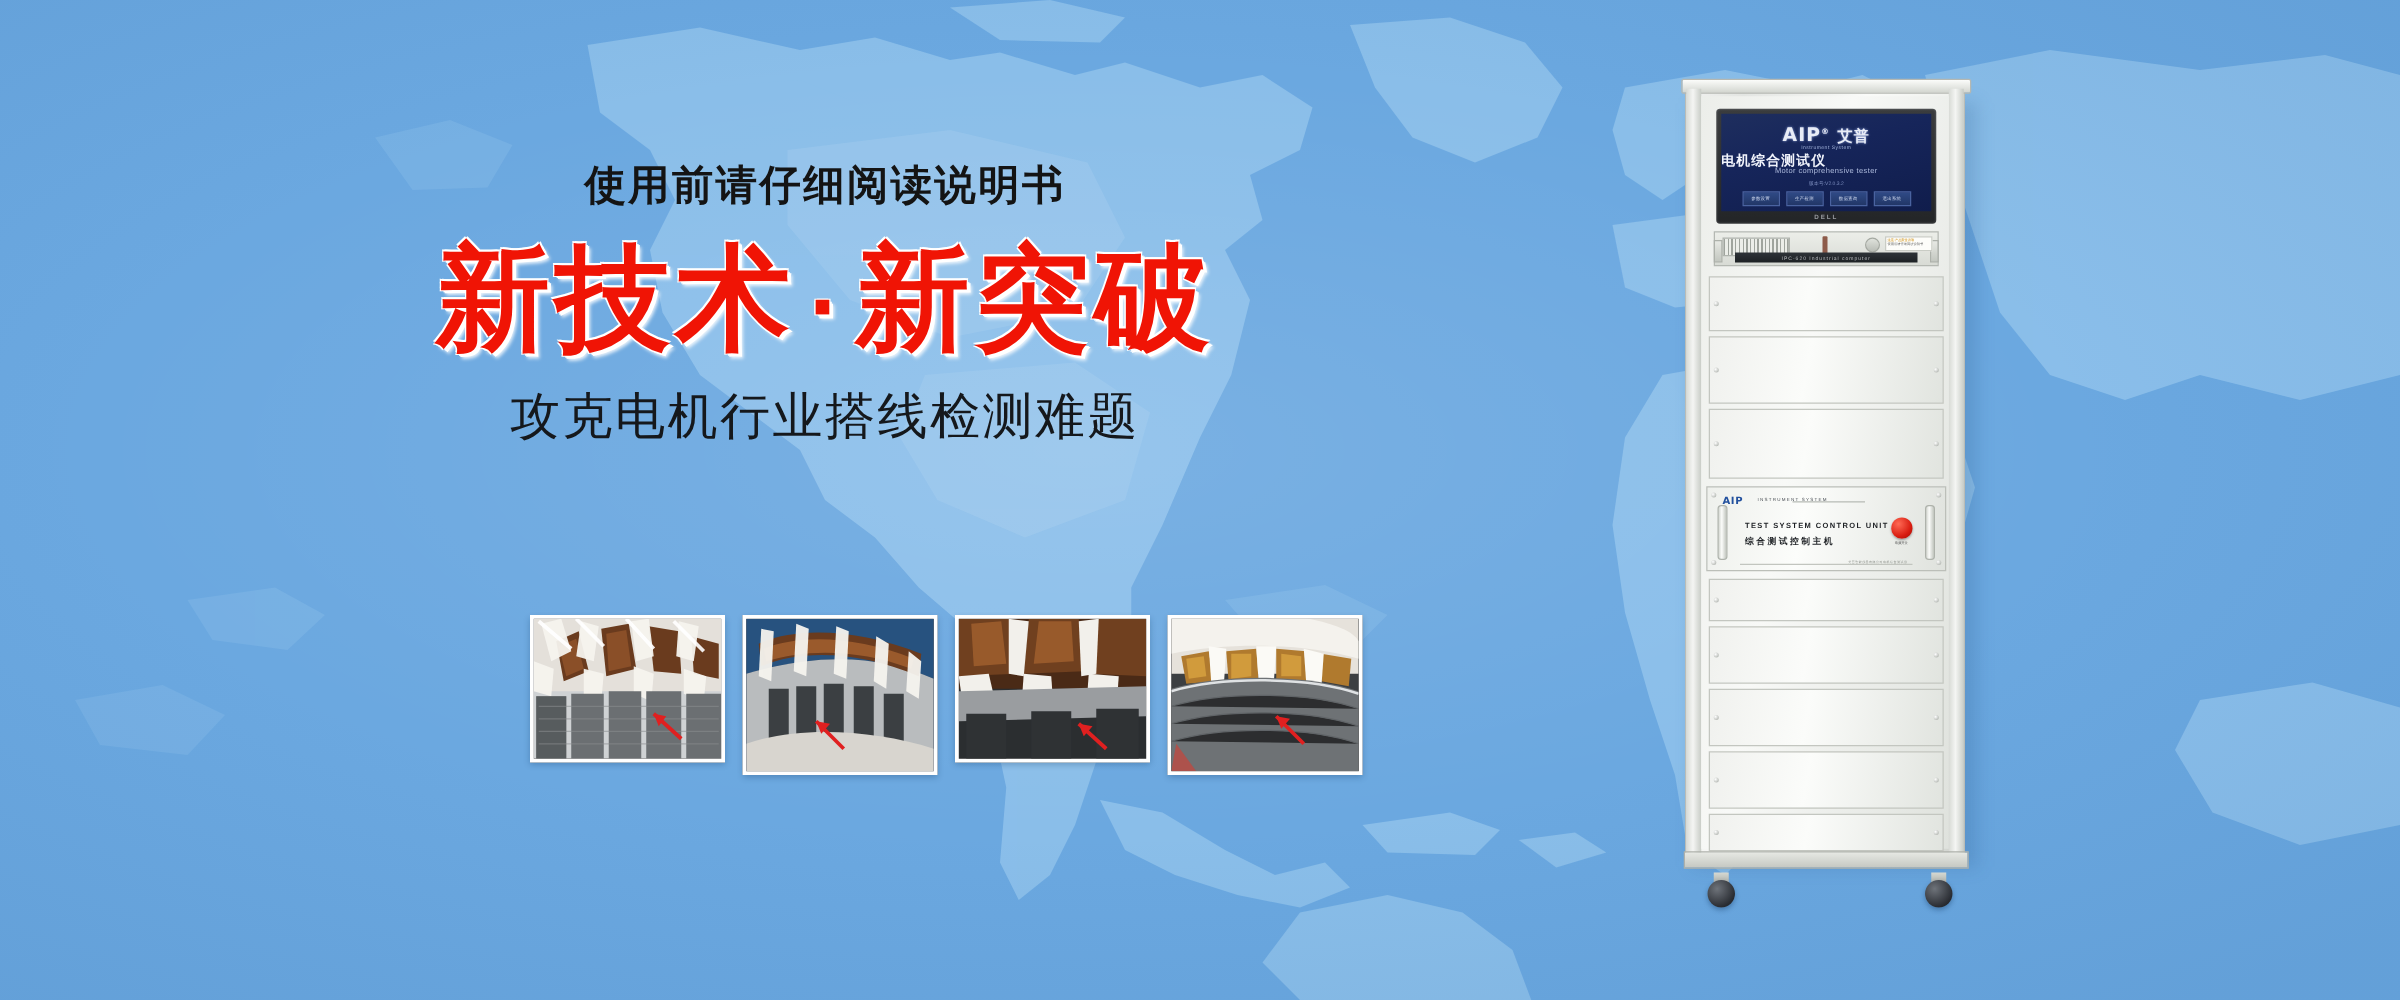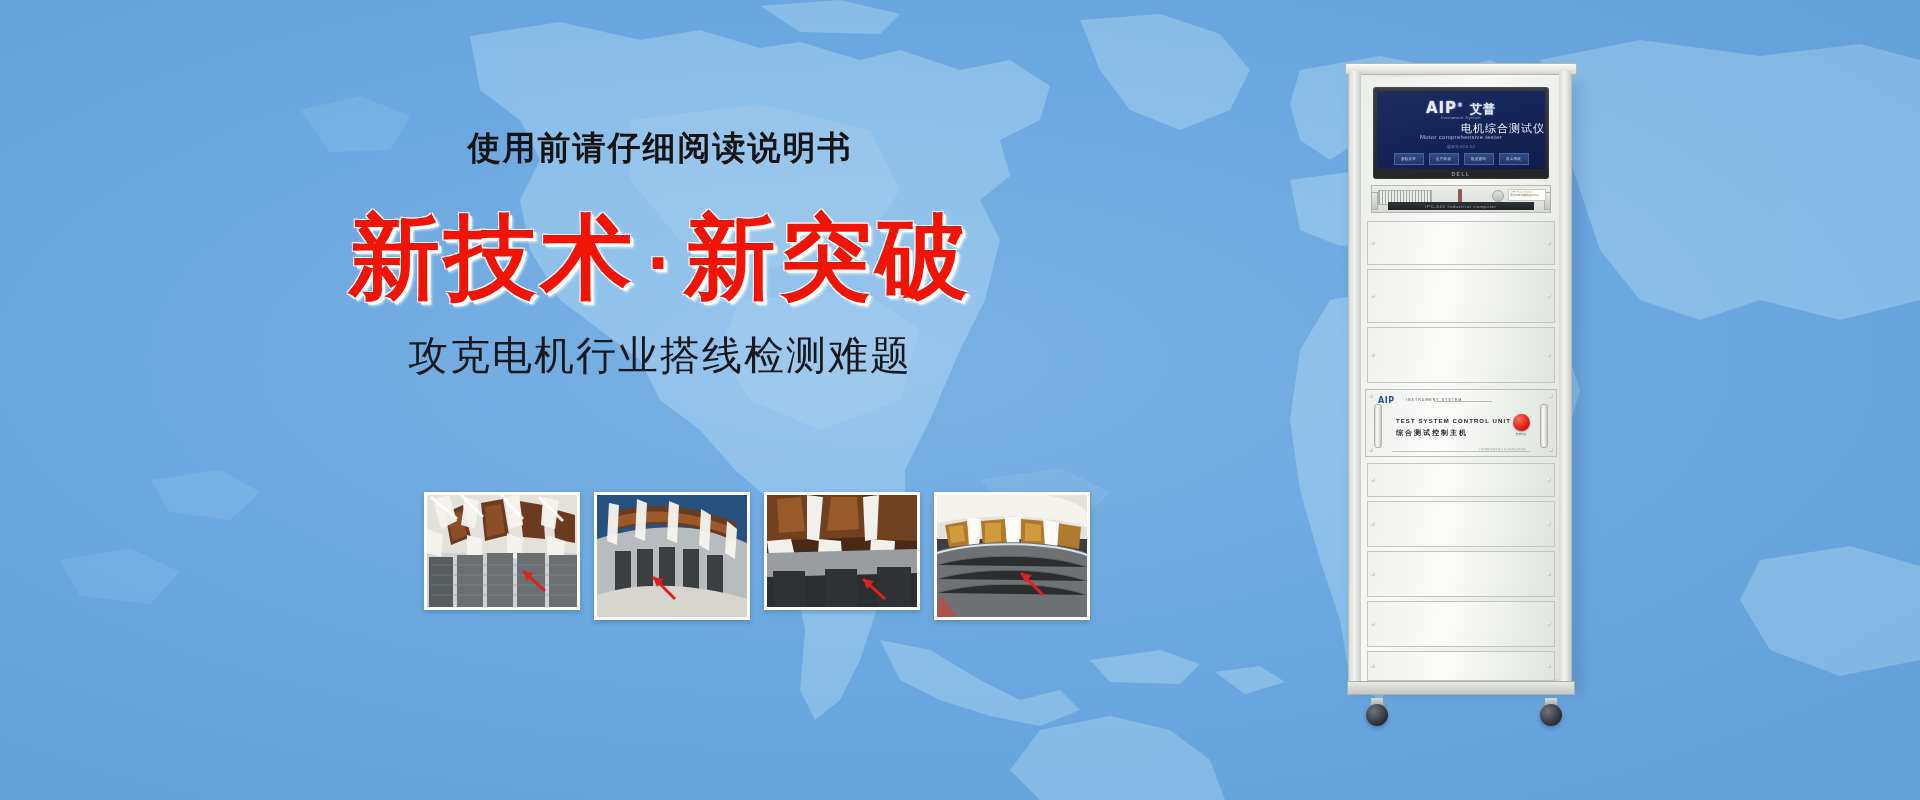--- a/index.html
+++ b/index.html
@@ -25,34 +25,34 @@
   
   .text-block{
     position:absolute;left:330px;top:130px;width:660px;text-align:center;
   }
   .eyebrow{
     font-size:33px;font-weight:bold;color:#141414;letter-spacing:2px;
     line-height:1.1;margin:0;
     font-family:"DejaVu Sans","Liberation Sans",sans-serif;
   }
   .headline{
-    margin:44px 0 0 0;
+    margin:25px 0 0 0;
     font-size:92px;font-weight:bold;color:#f01405;letter-spacing:4px;
     line-height:1.05;white-space:nowrap;
     font-family:"DejaVu Sans","Liberation Sans",sans-serif;
     text-shadow:
       2px 2px 0 #ffffff, 3px 3px 0 #ffffff, -1px -1px 0 #ffffff,
       1px -1px 0 #ffffff, -1px 1px 0 #ffffff, 4px 4px 3px rgba(255,255,255,.85);
   }
   .headline .dot{font-size:62px;vertical-align:middle;padding:0 10px;}
   .subline{
     margin:26px 0 0 0;
     font-size:40px;font-weight:400;color:#15181c;letter-spacing:2px;
     line-height:1.15;white-space:nowrap;
-    font-family:Liberation Serif, serif;
+    font-family:Liberation Mono, monospace;
   }
 
   
   .thumbs{
     position:absolute;left:424px;top:492px;display:flex;gap:14px;align-items:flex-start;
   }
   .thumb{
     width:156px;height:118px;border:3px solid #ffffff;box-sizing:border-box;
     position:relative;overflow:hidden;background:#5b5b5b;
     box-shadow:0 2px 5px rgba(10,50,90,.28);
@@ -101,22 +101,22 @@
     font-family:"DejaVu Sans","Liberation Sans",sans-serif;
     text-shadow:0 0 2px rgba(180,200,255,.8);
   }
   .scr-aip .sup{font-size:6px;vertical-align:super;}
   .scr-aip .cn{font-size:12px;margin-left:6px;}
   .scr-tagline{
     position:absolute;left:0;right:0;top:24px;text-align:center;
     color:#9fb0d8;font-size:4px;letter-spacing:.4px;
   }
   .scr-title{
-    position:absolute;left:0;right:0;top:30px;text-align:right;
-    color:#f0f3fb;font-size:11px;font-weight:normal;letter-spacing:1px;margin-left:19px;
+    position:absolute;left:0;right:0;top:30px;text-align:left;
+    color:#f0f3fb;font-size:11px;font-weight:bold;letter-spacing:1px;
   }
   .scr-sub{
     position:absolute;left:0;right:0;top:43px;text-align:center;
     color:#aebbdd;font-size:6px;letter-spacing:.3px;
   }
   .scr-ver{
     position:absolute;left:0;right:0;top:53px;text-align:center;
     color:#7e8fc0;font-size:4px;
   }
   .scr-btns{

